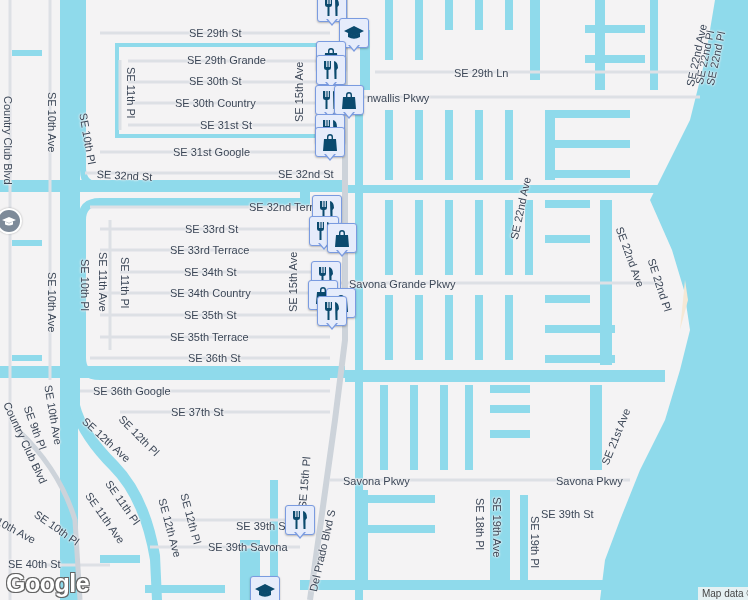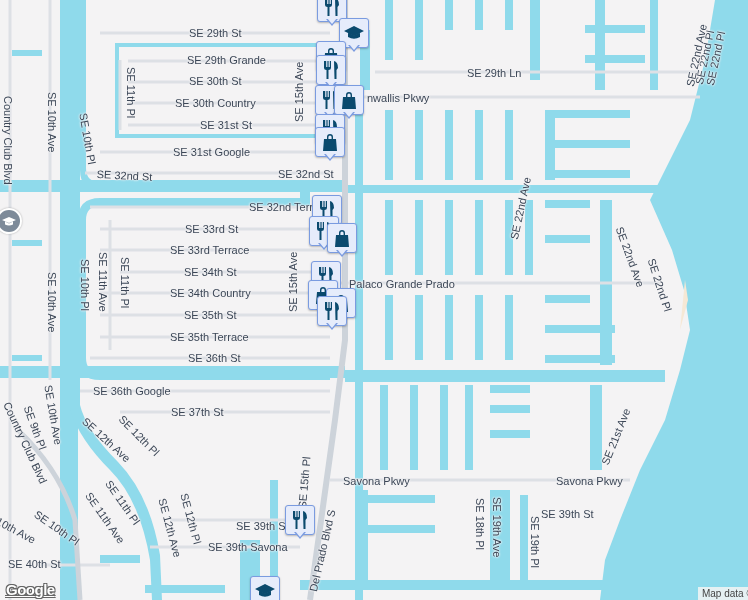--- a/index.html
+++ b/index.html
@@ -7,22 +7,22 @@
   #map { position: relative; width: 748px; height: 600px; overflow: hidden; background: #f4f3f4; padding-left: 32px; }
   #map svg.base { position: absolute; left: 0; top: 0; }
   .lbl { position: absolute; font-size: 11px; color: #3c4757; white-space: nowrap; line-height: 12px;
          text-shadow: 0 0 2px #f4f3f4, 0 0 2px #f4f3f4, 0 0 3px #f4f3f4; transform-origin: 0 0; }
   .marker { position: absolute; width: 30px; height: 34px; }
   .marker .box { position: absolute; left: 0; top: 0; width: 28px; height: 28px; background: #e6ecfb; border: 1px solid #7a9be0; border-radius: 3px; box-shadow: 0 1px 2px rgba(0,0,0,0.25); }
   .marker .tip { position: absolute; left: 9px; top: 27px; width: 0; height: 0; border-left: 6px solid transparent; border-right: 6px solid transparent; border-top: 7px solid #7a9be0; }
   .marker .tip::after { content: ""; position: absolute; left: -5px; top: -8px; border-left: 5px solid transparent; border-right: 5px solid transparent; border-top: 6px solid #e6ecfb; }
   .marker svg { position: absolute; left: 4px; top: 4px; }
   .attrib { position: absolute; right: 0; bottom: 0; background: rgba(245,245,245,0.85); font-size: 10px; color: #444; padding: 1px 4px; font-family: "Liberation Sans", sans-serif; }
-  .logo { position: absolute; left: 6px; bottom: 2px; font-size: 15px; font-weight: bold; color: #fff; letter-spacing: -0.5px;
-          text-shadow: 0 0 1px #555, 1px 1px 0 #666, -1px -1px 0 #666, 1px -1px 0 #666, -1px 1px 0 #666; text-decoration: underline; }
+  .logo { position: absolute; left: 6px; bottom: 2px; font-size: 25px; font-weight: bold; color: #fff; letter-spacing: -0.5px;
+          text-shadow: 0 0 1px #555, 1px 1px 0 #666, -1px -1px 0 #666, 1px -1px 0 #666, -1px 1px 0 #666; }
   .poi-school-round { position: absolute; left: -4px; top: 208px; width: 26px; height: 26px; border-radius: 50%; background: #fff; box-shadow: 0 0 2px rgba(0,0,0,0.3); }
 </style>
 </head>
 <body>
 
 <div id="map">
   <svg class="base" width="748" height="600" viewBox="0 0 748 600">
     <rect width="748" height="600" fill="#f4f3f4"></rect>
 
     <path d="M700 0 L748 0 L748 600 L600 600 L605 560 L620 520 L640 470 L665 420 L680 370 L690 330 L684 290 L672 250 L650 200 L690 120 L705 60 L715 0 Z" fill="#8fdaeb"></path>
@@ -148,23 +148,23 @@
   <div class="lbl" style="left:249px;top:201px">SE 32nd Terrace</div>
   <div class="lbl" style="left:185px;top:223px">SE 33rd St</div>
   <div class="lbl" style="left:170px;top:244px">SE 33rd Terrace</div>
   <div class="lbl" style="left:184px;top:266px">SE 34th St</div>
   <div class="lbl" style="left:170px;top:287px">SE 34th Country</div>
   <div class="lbl" style="left:184px;top:309px">SE 35th St</div>
   <div class="lbl" style="left:170px;top:331px">SE 35th Terrace</div>
   <div class="lbl" style="left:188px;top:352px">SE 36th St</div>
   <div class="lbl" style="left:93px;top:385px">SE 36th Google</div>
   <div class="lbl" style="left:171px;top:406px">SE 37th St</div>
-  <div class="lbl" style="left:467px;top:67px">SE 29th Ln</div>
+  <div class="lbl" style="left:454px;top:67px">SE 29th Ln</div>
   <div class="lbl" style="left:367px;top:92px">nwallis Pkwy</div>
-  <div class="lbl" style="left:349px;top:278px">Palaco Grande Prado</div>
+  <div class="lbl" style="left:349px;top:278px">Savona Grande Pkwy</div>
   <div class="lbl" style="left:343px;top:475px">Savona Pkwy</div>
   <div class="lbl" style="left:556px;top:475px">Savona Pkwy</div>
   <div class="lbl" style="left:236px;top:520px">SE 39th St</div>
   <div class="lbl" style="left:541px;top:508px">SE 39th St</div>
   <div class="lbl" style="left:208px;top:541px">SE 39th Savona</div>
   <div class="lbl" style="left:8px;top:558px">SE 40th St</div>
 
   <div class="lbl" style="left:58px;top:92px;transform:rotate(90deg)">SE 10th Ave</div>
   <div class="lbl" style="left:137px;top:67px;transform:rotate(90deg)">SE 11th Pl</div>
   <div class="lbl" style="left:89px;top:112px;transform:rotate(80deg)">SE 10th Pl</div>

